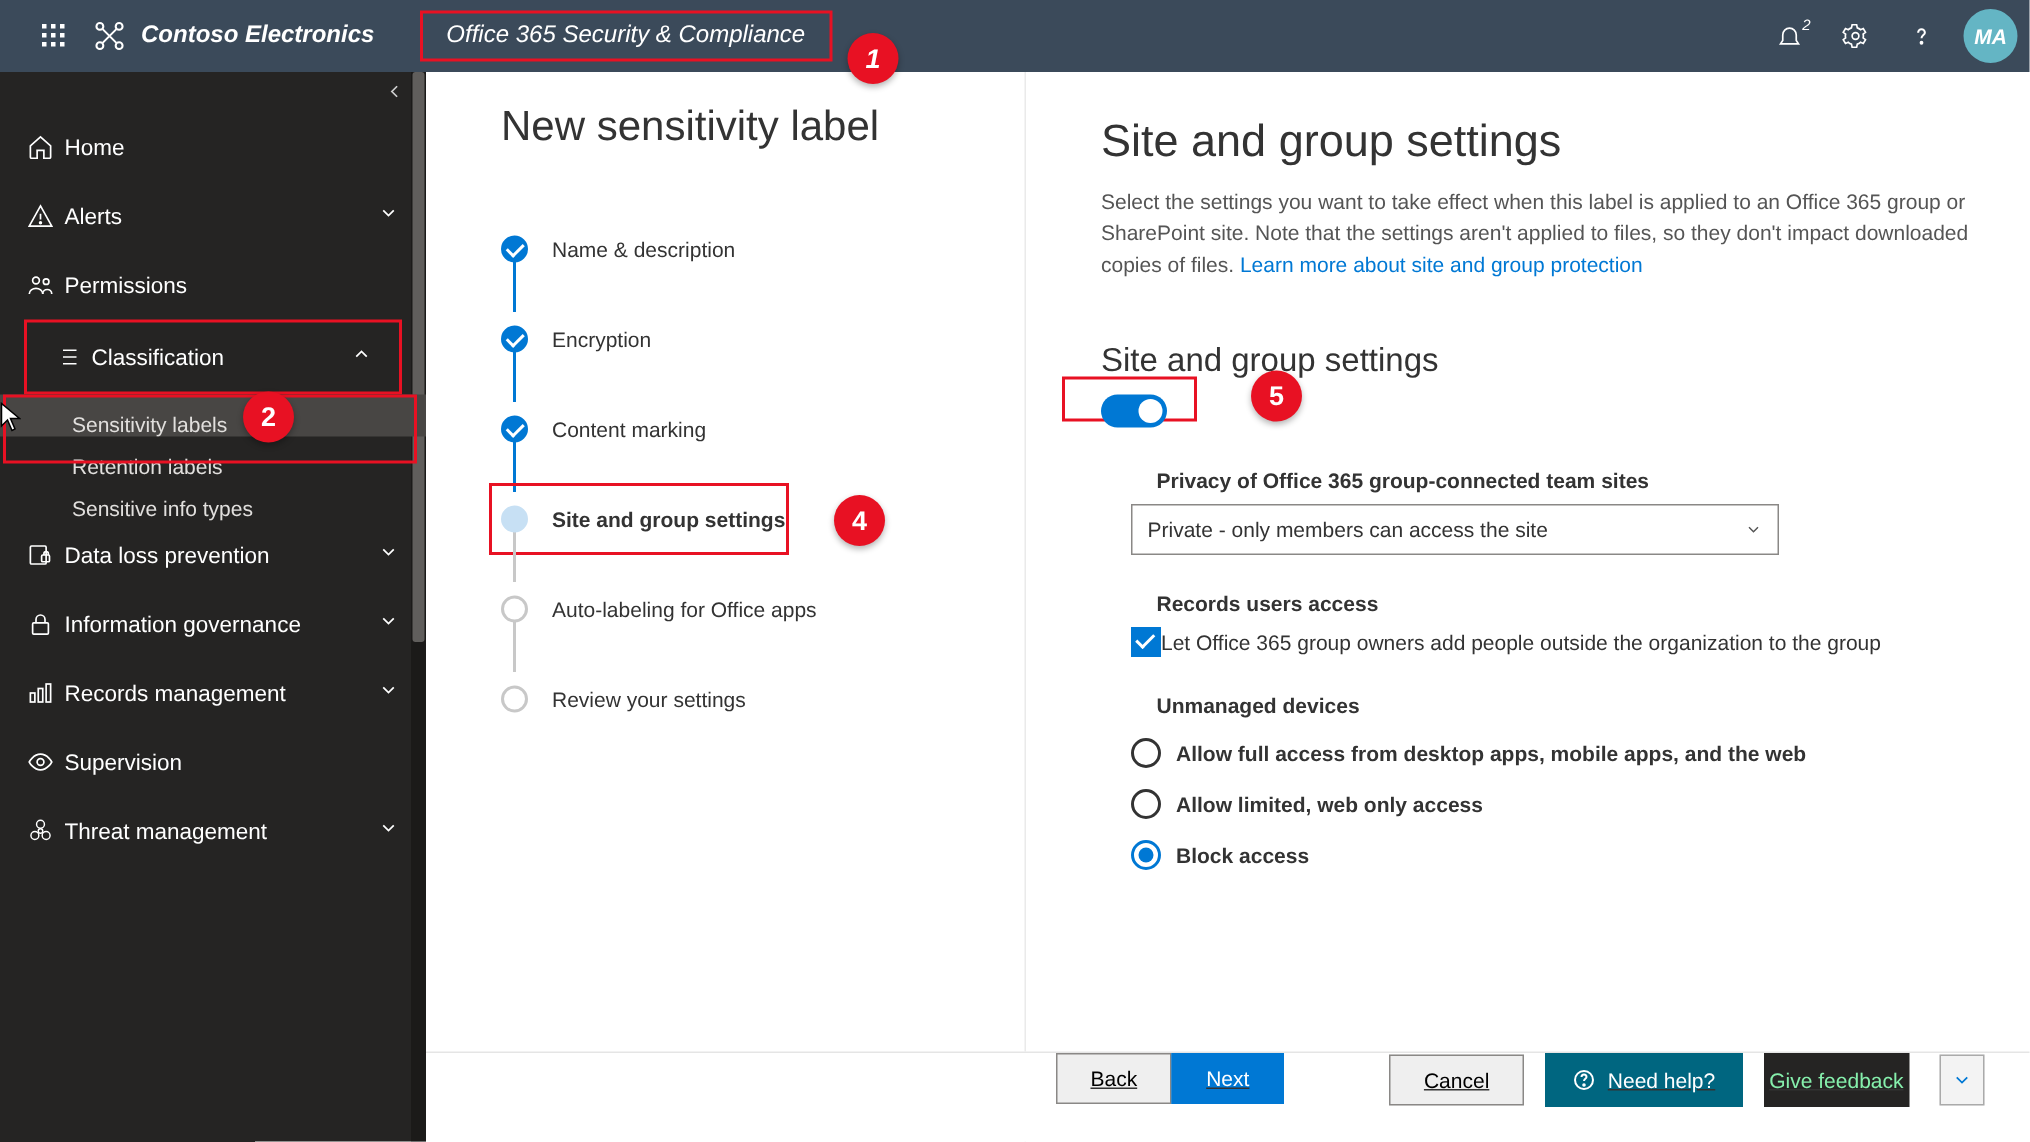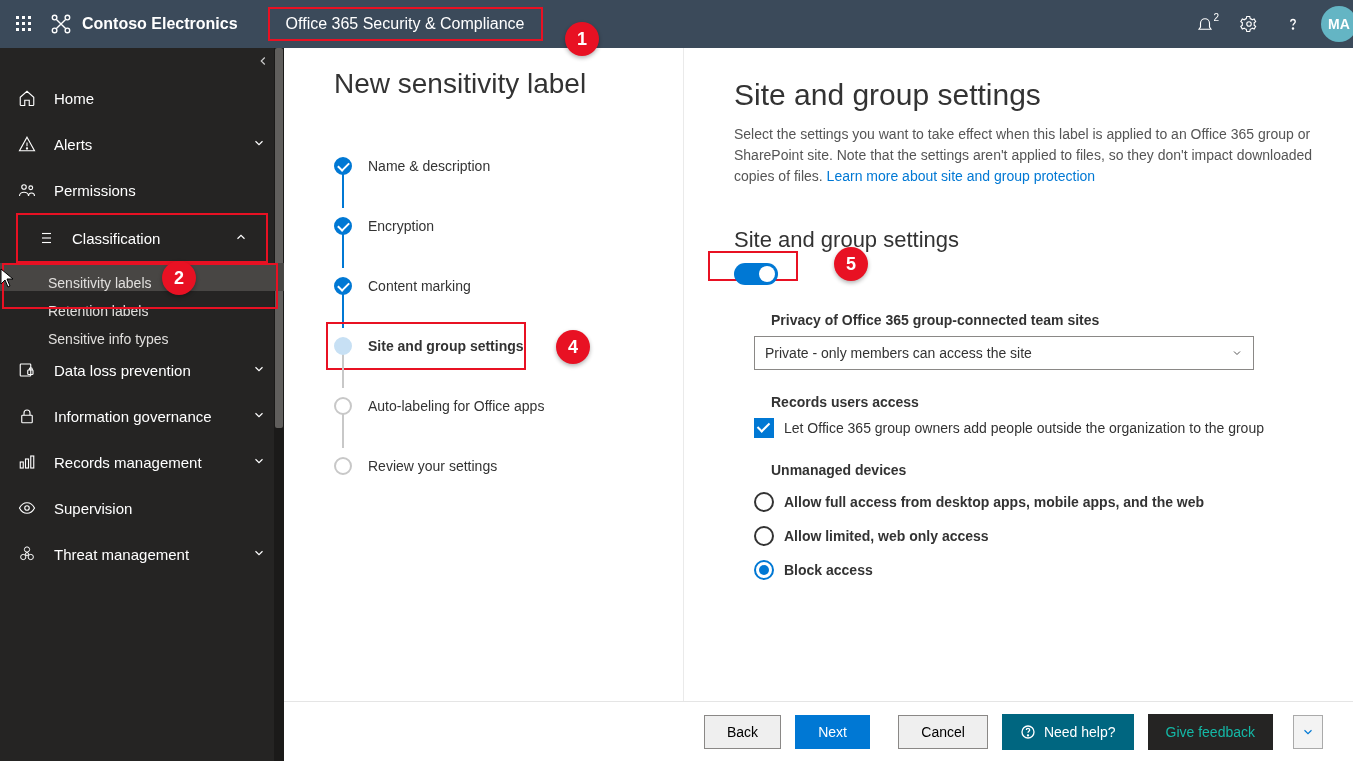--- a/index.html
+++ b/index.html
@@ -1,21 +1,21 @@
 <!DOCTYPE html>
 <html><head>
 <meta charset="utf-8">
 <style>
   * { box-sizing: border-box; margin: 0; padding: 0; font-family: "Segoe UI", Arial, sans-serif; }
   body { width: 1353px; height: 761px; overflow: hidden; background: #fff; font-size: 14px; color: #333; }
 
   
   .header {
     height: 48px; background: #3b4a5a; color: #fff; display: flex; align-items: center;
-    padding: 0 8px; position: relative;
+    padding: 0 20px; position: relative; font-style: italic;
   }
   .waffle { width: 32px; height: 32px; display: flex; align-items: center; justify-content: center; cursor: pointer; }
   .logo-area { display: flex; align-items: center; gap: 10px; margin-left: 10px; }
   .org-name { font-size: 16px; font-weight: 600; }
   .app-name { font-size: 16px; margin-left: 30px; padding: 6px 16px; }
   .header-right { margin-left: auto; display: flex; align-items: center; gap: 12px; }
   .hicon { width: 32px; height: 32px; display:flex; align-items:center; justify-content:center; cursor:pointer; position:relative;}
   .badge-count { position:absolute; top:4px; right:2px; font-size:10px; }
   .avatar { width:36px; height:36px; border-radius:50%; background:#64b5c4; color:#fff; display:flex;align-items:center;justify-content:center; font-weight:600; margin-right:-12px;}
 
@@ -25,21 +25,21 @@
     display:flex; align-items:center; justify-content:center; font-weight:700; font-size:18px;
     position:absolute; z-index:50; box-shadow: 0 2px 4px rgba(0,0,0,0.3);
   }
 
   
   .body { display:flex; height: calc(761px - 48px); position:relative; }
 
   
   .sidebar { width: 284px; background:#252423; color:#e1dfdd; position:relative; overflow:hidden;}
   .collapse-btn { text-align:right; padding: 6px 14px 4px 0; color:#ccc; }
-  .nav-item { display:flex; align-items:center; gap:18px; padding: 14px 18px; cursor:pointer; color:#fff; font-size:15px; position:relative;}
+  .nav-item { display:flex; align-items:center; gap:7px; padding: 14px 18px; cursor:pointer; color:#fff; font-size:15px; position:relative;}
   .nav-sub { padding-left: 48px; font-size:14px; color:#e1dfdd; padding-top:12px; padding-bottom:0; cursor:pointer;}
   .nav-sub.selected { background:#484644; }
   .nav-item .chev { margin-left:auto; }
   .nav-icon { width:18px; display:flex; justify-content:center; }
   .sidebar-scroll-track { position:absolute; right:0; top:0; bottom:0; width:10px; background:#1b1a19;}
   .sidebar-scroll-thumb { position:absolute; right:1px; top:0; width:8px; height:380px; background:#605e5c; border-radius:2px;}
 
   
   .main { flex:1; background:#fff; position:relative; display:flex; }
   .left-panel { width: 400px; padding: 20px 0 20px 50px; border-right: 1px solid #eaeaea; position:relative;}
@@ -67,36 +67,36 @@
   .right-panel { flex:1; padding: 30px 40px 0 50px; overflow:auto; position:relative; }
   .section-title { font-size: 30px; font-weight:300; color:#333; margin-bottom: 12px; }
   .section-desc { font-size:14px; color:#555; line-height:1.5; max-width: 590px; }
   .section-desc a { color:#0078d4; text-decoration:none; }
   .sub-title { font-size: 22px; font-weight:300; margin-top: 40px; }
   .toggle-wrap { margin-top:10px; display:inline-block; }
   .toggle { width:44px; height:22px; background:#0078d4; border-radius:11px; position:relative; cursor:pointer;}
   .toggle-knob { width:16px; height:16px; background:#fff; border-radius:50%; position:absolute; right:3px; top:3px;}
   .form-group { margin-top: 24px; }
   .form-label { font-weight:600; font-size:14px; margin-bottom:8px; display:block;margin-left:17px; }
-  .select { width:500px; height:34px; border:1px solid #8a8886; padding:0 10px; display:flex; align-items:center; justify-content:space-between; cursor:pointer; color:#333;}
-  .checkbox-row { display:flex; align-items:center; gap:10px; margin-top:8px;}
+  .select { width:432px; height:34px; border:1px solid #8a8886; padding:0 10px; display:flex; align-items:center; justify-content:space-between; cursor:pointer; color:#333;}
+  .checkbox-row { display:flex; align-items:center; gap:0; margin-top:8px;}
   .checkbox { width:20px; height:20px; background:#0078d4; position:relative;}
   .checkbox::after { content:""; position:absolute; left:6px; top:2px; width:5px; height:10px; border:solid #fff; border-width:0 2px 2px 0; transform:rotate(45deg);}
   .radio-row { display:flex; align-items:center; gap:10px; margin-top:14px;}
   .radio { width:20px; height:20px; border:2px solid #333; border-radius:50%; position:relative; cursor:pointer;}
   .radio.selected { border-color:#0078d4; }
   .radio.selected::after { content:""; position:absolute; left:3px; top:3px; width:10px; height:10px; background:#0078d4; border-radius:50%;}
 
   
-  .footer { position:absolute; bottom:0; left:284px; right:0; height:60px; border-top:1px solid #e5e5e5; background:#fff; display:flex; align-items:center; padding: 0 30px 0 420px; gap:14px;}
+  .footer { position:absolute; bottom:0; left:284px; right:0; height:60px; border-top:1px solid #e5e5e5; background:#fff; display:flex; align-items:flex-start; padding: 0 30px 0 420px; gap:0;text-decoration:underline;}
   .btn { height:34px; padding: 0 22px; font-size:14px; cursor:pointer; border:1px solid #8a8886; background:#efefef;}
   .btn.primary { background:#0078d4; color:#fff; border-color:#0078d4;}
   .footer-right { margin-left:auto; display:flex; gap:14px; align-items:center;}
   .need-help { background:#006680; color:#fff; height:36px; padding:0 18px; display:flex; align-items:center; gap:8px; cursor:pointer;}
-  .give-feedback { background:#252423; color:#14b8a6; height:36px; padding:0 18px; display:flex; align-items:center; cursor:pointer;}
+  .give-feedback { background:#252423; color:#86efac; height:36px; padding:0 4px; display:flex; align-items:center; cursor:pointer;}
   .corner-chev { height:34px; width:30px; border:1px solid #aaa; background:#f3f3f3; display:flex;align-items:center;justify-content:center; color:#0078d4; margin-left:6px;}
   .cursor { position:absolute; left:0; top:220px; z-index:60;}
 </style>
 </head>
 <body>
 
 <div class="header">
   <div class="waffle">
     <svg width="16" height="16" viewBox="0 0 16 16">
         <g fill="#fff">

